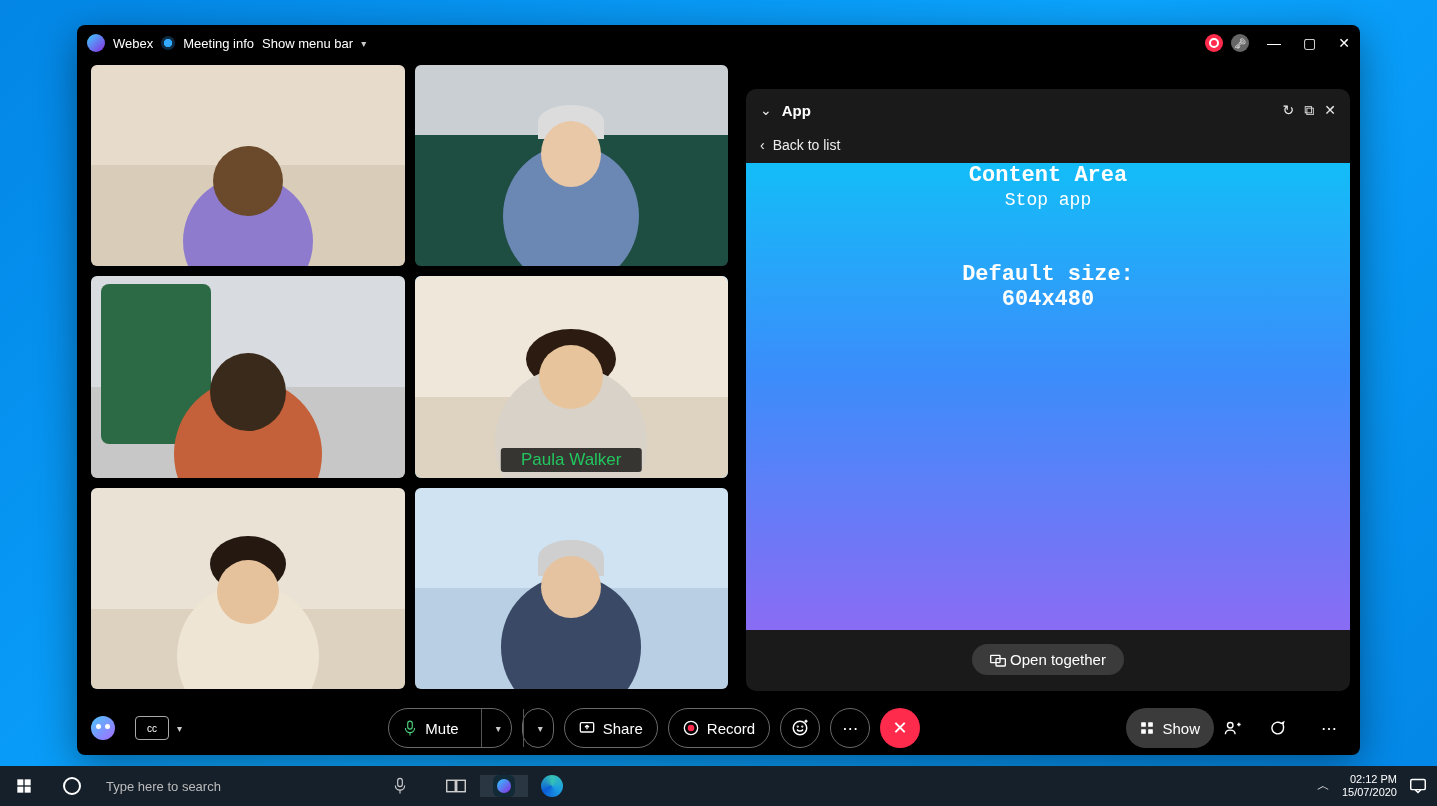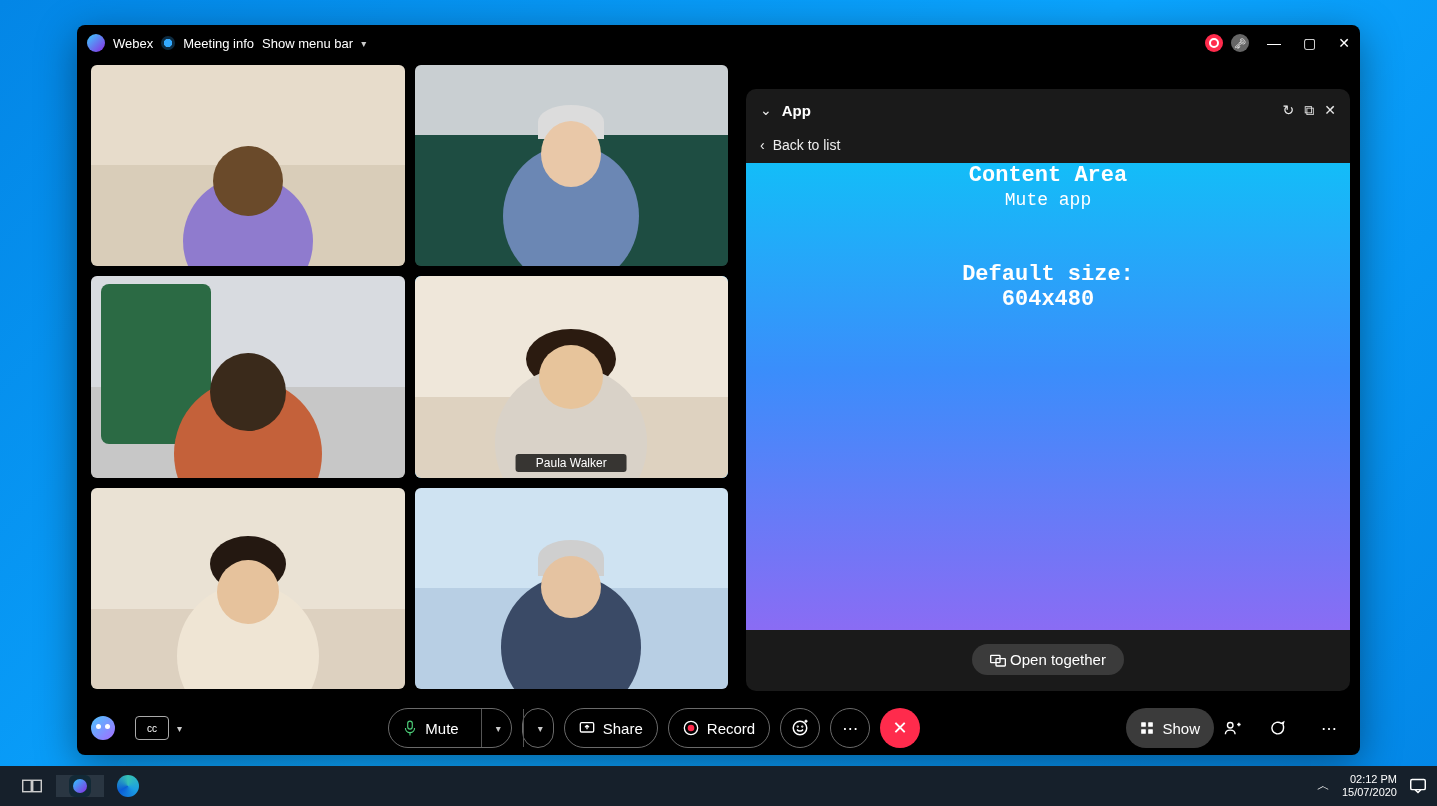--- a/index.html
+++ b/index.html
@@ -21,21 +21,21 @@
 .content-row{flex:1;display:flex;padding:0 10px 8px 10px;gap:14px;min-height:0;}
 .video-area{flex:1;display:flex;flex-direction:column;min-width:0;}
 .top-controls{display:flex;justify-content:flex-end;gap:10px;padding:10px 4px 8px;align-items:center;}
 .zoom-pill{display:flex;align-items:center;border:1px solid #5a5a5a;border-radius:18px;height:32px;padding:0 10px;gap:8px;color:#ddd;}
 .zoom-line{width:48px;height:2px;background:#777;position:relative;border-radius:2px;}
 .zoom-line::after{content:"";position:absolute;left:0;top:-4px;width:10px;height:10px;border-radius:50%;background:#ddd;}
 .layout-btn{display:flex;align-items:center;gap:8px;border:1px solid #5a5a5a;border-radius:18px;height:36px;padding:0 14px;color:#fff;font-size:15px;}
 .grid{flex:1;display:grid;grid-template-columns:1fr 1fr;grid-template-rows:1fr 1fr 1fr;gap:10px;padding:4px;}
 .tile{background:#222;border-radius:6px;position:relative;overflow:hidden;}
 .tile.active{outline:3px solid #1aa5ff;outline-offset:-3px;}
-.name-tag{position:absolute;left:50%;bottom:6px;transform:translateX(-50%);background:rgba(0,0,0,.75);color:#ffffff;font-size:12px;padding:2px 20px;border-radius:3px;}
+.name-tag{position:absolute;left:50%;bottom:6px;transform:translateX(-50%);background:rgba(0,0,0,.75);color:#22c55e;font-size:17px;padding:2px 20px;border-radius:3px;}
 .tile .scene{position:absolute;inset:0;}
 .p1{background:linear-gradient(#e7dccb 50%,#d9cdb9 50%);} .p1::after{content:"";position:absolute;left:50%;top:40%;transform:translateX(-50%);width:70px;height:70px;border-radius:50%;background:#6a4a2a;box-shadow:0 60px 0 30px #8f7bce;}
 .p2{background:linear-gradient(#c9cfd2 35%,#1e4d42 35%);} .p2::after{content:"";position:absolute;left:50%;top:28%;transform:translateX(-50%);width:60px;height:66px;border-radius:50%;background:#e9c8a8;box-shadow:0 62px 0 38px #6b87b4;} .p2::before{content:"";position:absolute;left:50%;top:20%;transform:translateX(-50%);width:66px;height:34px;border-radius:50% 50% 0 0;background:#dcdcdc;}
 .p3{background:linear-gradient(#d8dbe0 55%,#c7c7c7 55%);} .p3::before{content:"";position:absolute;left:10px;top:8px;width:110px;height:160px;background:#2b6a44;border-radius:8px;} .p3::after{content:"";position:absolute;left:50%;top:38%;transform:translateX(-50%);width:76px;height:78px;border-radius:50%;background:#3a2a1b;box-shadow:0 62px 0 36px #c4613a;}
 .p4{background:linear-gradient(#efe7da 60%,#ded2c0 60%);} .p4::after{content:"";position:absolute;left:50%;top:34%;transform:translateX(-50%);width:64px;height:64px;border-radius:50%;background:#e7c49b;box-shadow:0 66px 0 44px #d9d2c8;} .p4::before{content:"";position:absolute;left:50%;top:26%;transform:translateX(-50%);width:90px;height:60px;border-radius:50%;background:#2b1b10;}
 .p5{background:linear-gradient(#eae2d4 60%,#ddd1c0 60%);} .p5::after{content:"";position:absolute;left:50%;top:36%;transform:translateX(-50%);width:62px;height:64px;border-radius:50%;background:#e6c29c;box-shadow:0 64px 0 40px #efe5d4;} .p5::before{content:"";position:absolute;left:50%;top:24%;transform:translateX(-50%);width:76px;height:56px;border-radius:50%;background:#241811;}
 .p6{background:linear-gradient(#cfe3f2 50%,#b8cfe4 50%);} .p6::after{content:"";position:absolute;left:50%;top:34%;transform:translateX(-50%);width:60px;height:62px;border-radius:50%;background:#e5c3a1;box-shadow:0 60px 0 40px #3a4a66;} .p6::before{content:"";position:absolute;left:50%;top:26%;transform:translateX(-50%);width:66px;height:36px;border-radius:50% 50% 0 0;background:#cfcfcf;}
 .side-panel{width:604px;background:#1a1a1a;border-radius:10px;display:flex;flex-direction:column;margin-top:28px;margin-bottom:2px;}
 .panel-head{height:42px;display:flex;align-items:center;color:#fff;padding:0 14px;gap:10px;}
 .panel-head .spacer{flex:1;}
@@ -142,21 +142,21 @@
         <span class="icn">↻</span>
         <span class="icn">⧉</span>
         <span class="icn">✕</span>
       </div>
       <div class="panel-back">
         <span>‹</span>
         <span>Back to list</span>
       </div>
       <div class="content-area">
         <div class="line1">Content Area</div>
-        <div class="line2">Mute app</div>
+        <div class="line2">Stop app</div>
         <div class="line3">Default size:</div>
         <div class="line4">604x480</div>
       </div>
       <div class="panel-footer">
         <div class="open-toggle">
           <svg width="16" height="14" viewBox="0 0 24 20" fill="none" stroke="#fff" stroke-width="2">
               <rect x="1" y="3" width="14" height="11" rx="1"></rect>
               <rect x="9" y="8" width="14" height="11" rx="1"></rect>
             </svg>
           <span>Open together</span>
@@ -247,20 +247,43 @@
           <path d="M21 11a8 8 0 1 1-3-6.2L21 3l-.8 3.2A8 8 0 0 1 21 11z"></path>
         </svg>
     </span>
     <span style="width:34px;text-align:center;cursor:pointer;">
       <span>⋯</span>
     </span>
   </div>
 </div>
 
 <div class="taskbar">
+  <div class="tb-left">
+    <div class="tb-btn start">
+      <svg width="16" height="16" viewBox="0 0 24 24" fill="#fff">
+          <rect x="2" y="2" width="9" height="9"></rect>
+          <rect x="13" y="2" width="9" height="9"></rect>
+          <rect x="2" y="13" width="9" height="9"></rect>
+          <rect x="13" y="13" width="9" height="9"></rect>
+        </svg>
+    </div>
+    <div class="tb-btn">
+        <span class="cortana"></span>
+      </div>
+    <div class="search">
+      <span>Type here to search</span>
+    </div>
+    <div class="tb-btn">
+      <svg width="14" height="18" viewBox="0 0 24 30" fill="none" stroke="#ccc" stroke-width="2">
+          <rect x="8" y="2" width="8" height="14" rx="4"></rect>
+          <path d="M4 14a8 8 0 0 0 16 0"></path>
+          <line x1="12" y1="22" x2="12" y2="28"></line>
+        </svg>
+    </div>
+  </div>
   <div class="tb-center">
     <div class="app">
       <svg width="20" height="16" viewBox="0 0 28 20" fill="none" stroke="#ccc" stroke-width="2">
           <rect x="1" y="2" width="12" height="16"></rect>
           <rect x="15" y="2" width="12" height="16"></rect>
         </svg>
     </div>
     <div class="app active">
         <span class="wx-ico"></span>
       </div>

